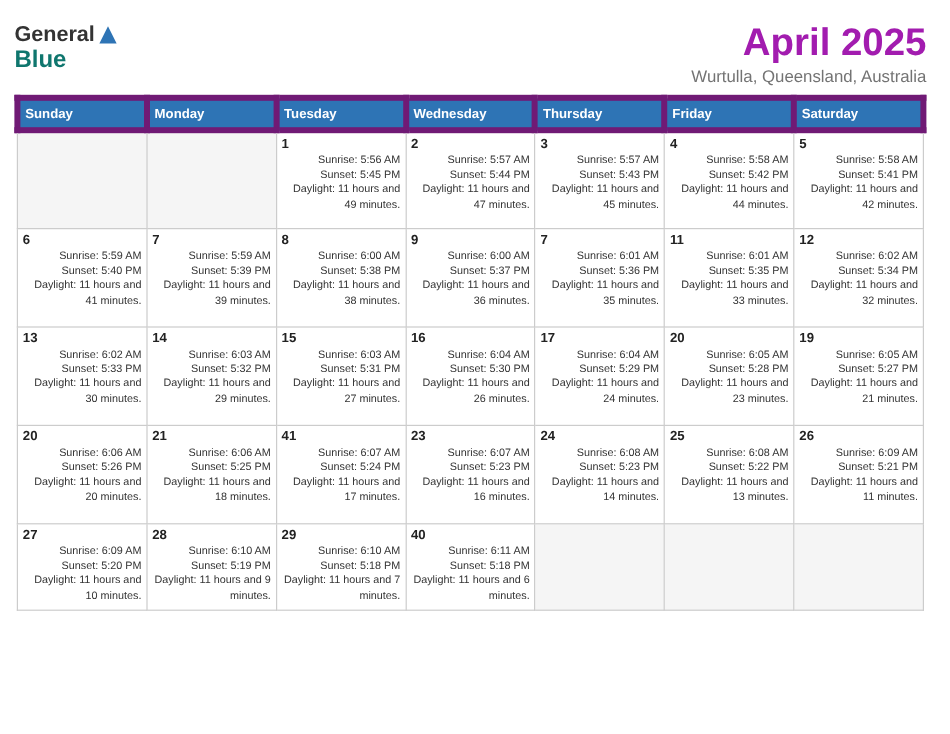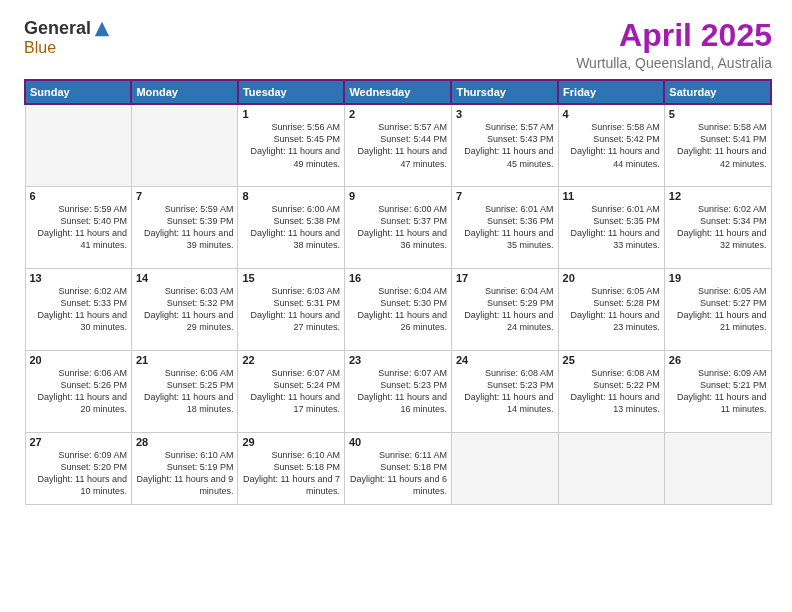--- a/index.html
+++ b/index.html
@@ -6,21 +6,21 @@
     body {
       font-family: Arial, sans-serif;
       background: #fff;
       width: 792px;
       height: 612px;
       overflow: hidden;
     }
     .page {
       width: 792px;
       height: 560px;
-      padding: 18px 20px 10px 24px;
+      padding: 18px 20px 10px 12px;
       background: #fff;
     }
     .header {
       display: flex;
       justify-content: space-between;
       align-items: flex-start;
       margin-bottom: 8px;
     }
     .logo {
       display: flex;
@@ -31,23 +31,23 @@
       display: flex;
       align-items: center;
       gap: 0;
     }
     .logo-general {
       font-size: 18px;
       font-weight: bold;
       color: #333;
     }
     .logo-blue {
-      font-size: 16px;
-      font-weight: normal;
-      color: #a16207;
+      font-size: 20px;
+      font-weight: bold;
+      color: #0f766e;
     }
     .logo-icon {
       width: 18px;
       height: 18px;
       margin-left: 2px;
     }
     .title-block {
       text-align: right;
     }
     .month-title {
@@ -66,21 +66,21 @@
       border-collapse: collapse;
       font-size: 9.5px;
     }
     .calendar th {
       background: #2e74b5;
       color: #fff;
       padding: 5px 4px;
       text-align: left;
       font-size: 11px;
       font-weight: bold;
-      border: 2px solid #701a75;
+      border: 5px solid #701a75;
     }
     .calendar td {
       border: 1px solid #ccc;
       vertical-align: top;
       padding: 3px 4px;
       width: 108px;
       height: 82px;
     }
     .cell-empty {
       background: #f5f5f5;
@@ -266,21 +266,21 @@
 Sunset: 5:26 PM
 Daylight: 11 hours and 20 minutes.</div>
           </td>
           <td>
             <span class="day-num">21</span>
             <div class="cell-info" style="white-space: pre-line;">Sunrise: 6:06 AM
 Sunset: 5:25 PM
 Daylight: 11 hours and 18 minutes.</div>
           </td>
           <td>
-            <span class="day-num">22</span>
+            <span class="day-num">41</span>
             <div class="cell-info" style="white-space: pre-line;">Sunrise: 6:07 AM
 Sunset: 5:24 PM
 Daylight: 11 hours and 17 minutes.</div>
           </td>
           <td>
             <span class="day-num">23</span>
             <div class="cell-info" style="white-space: pre-line;">Sunrise: 6:07 AM
 Sunset: 5:23 PM
 Daylight: 11 hours and 16 minutes.</div>
           </td>

